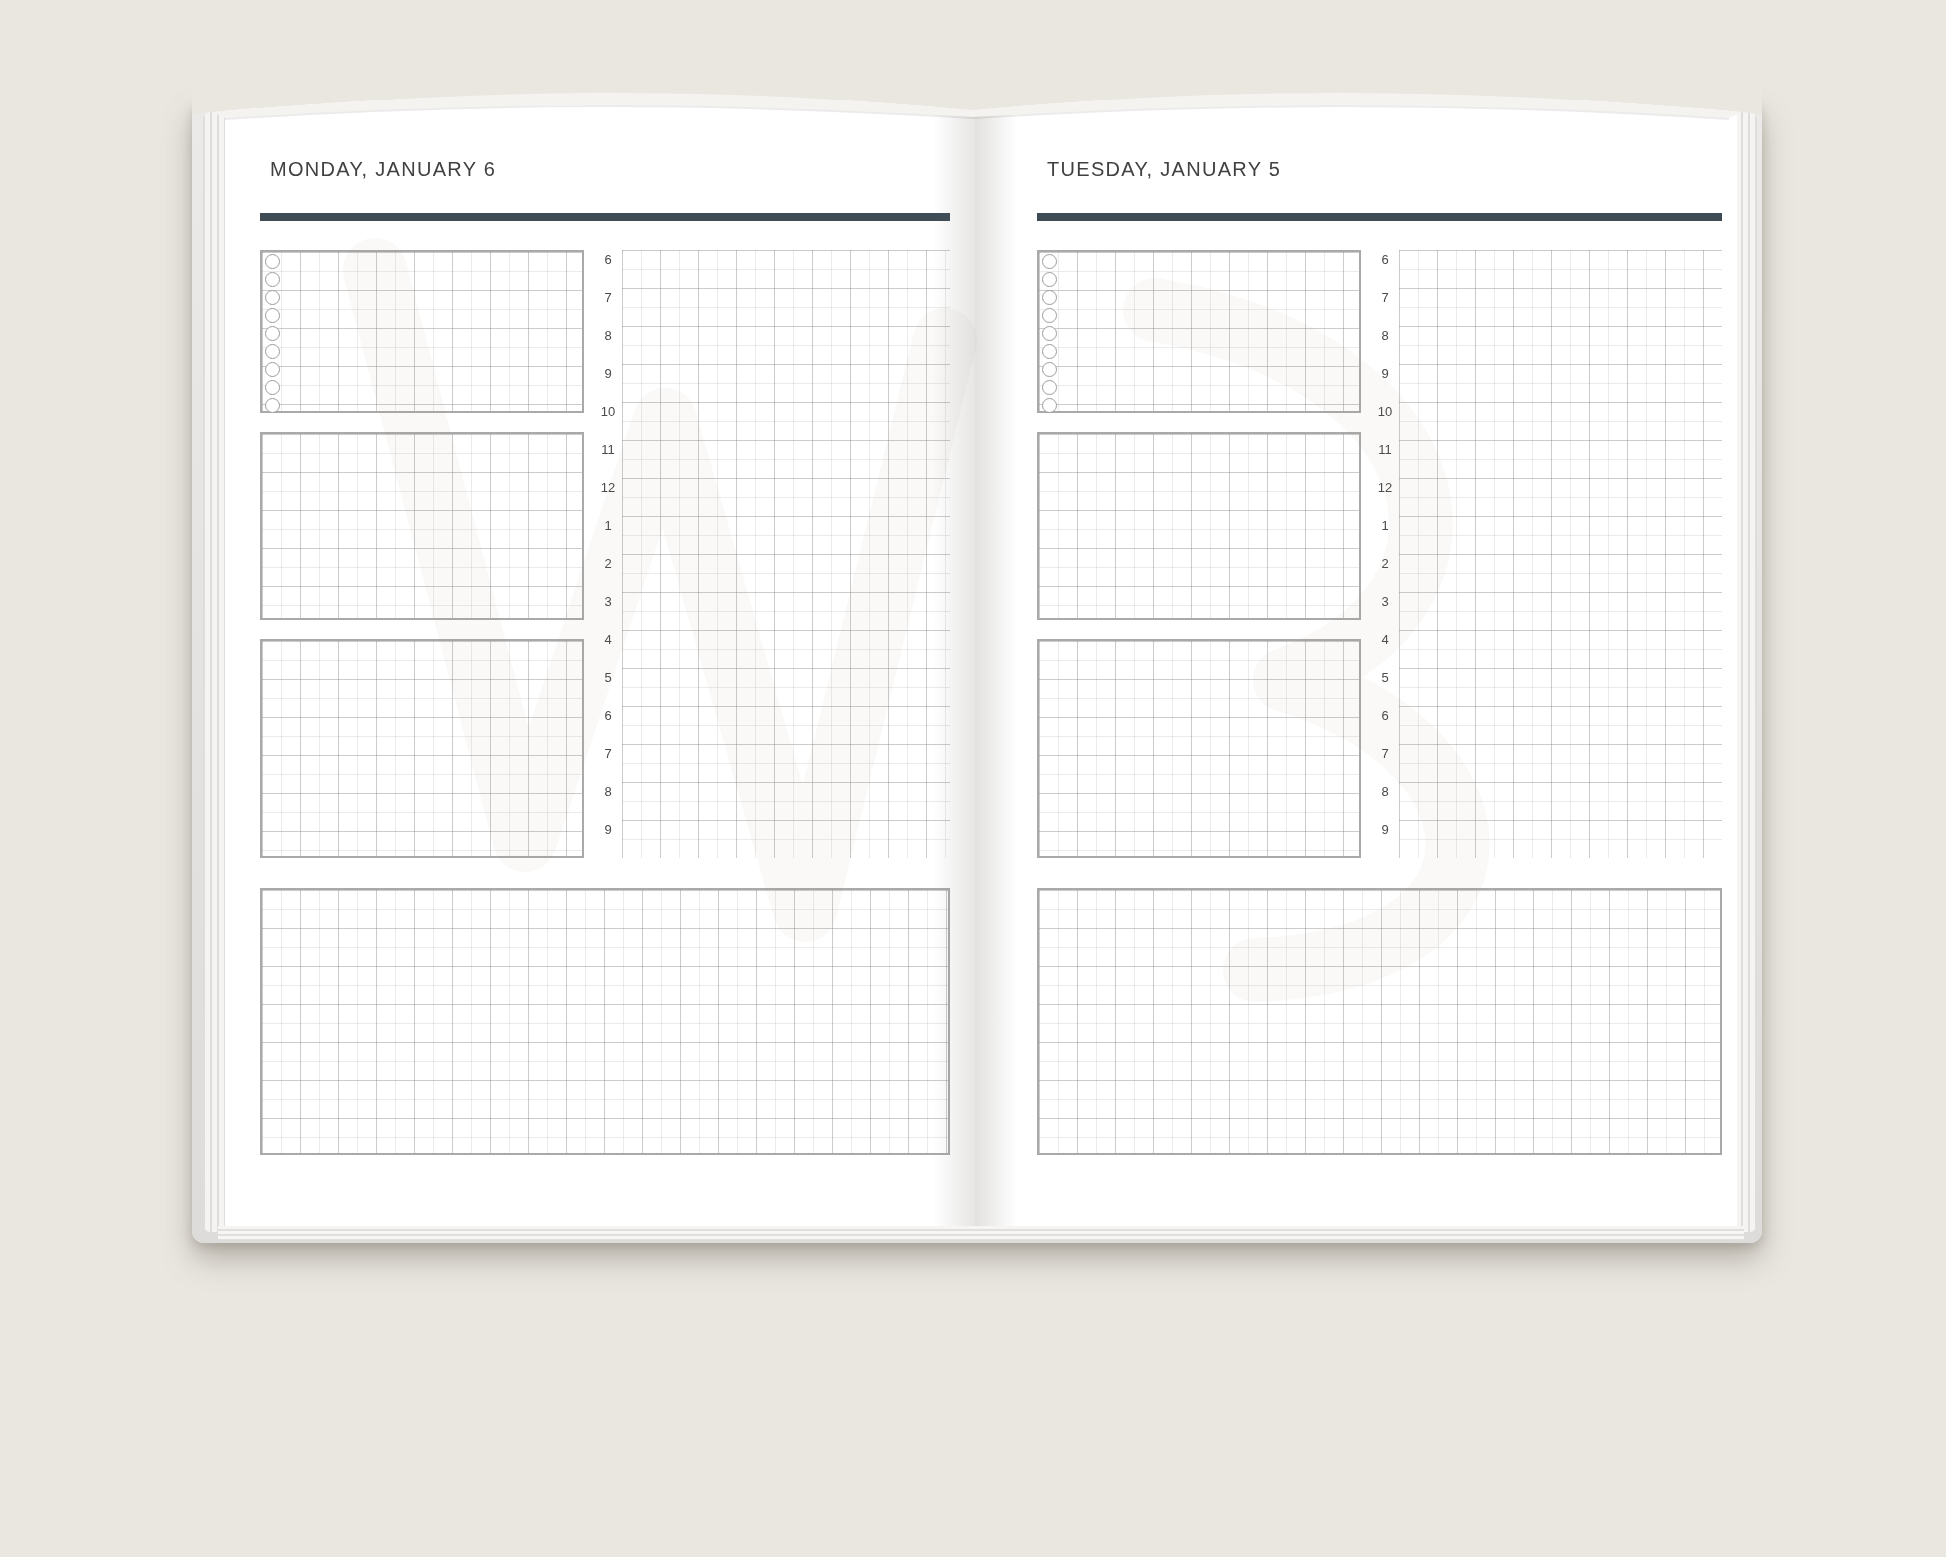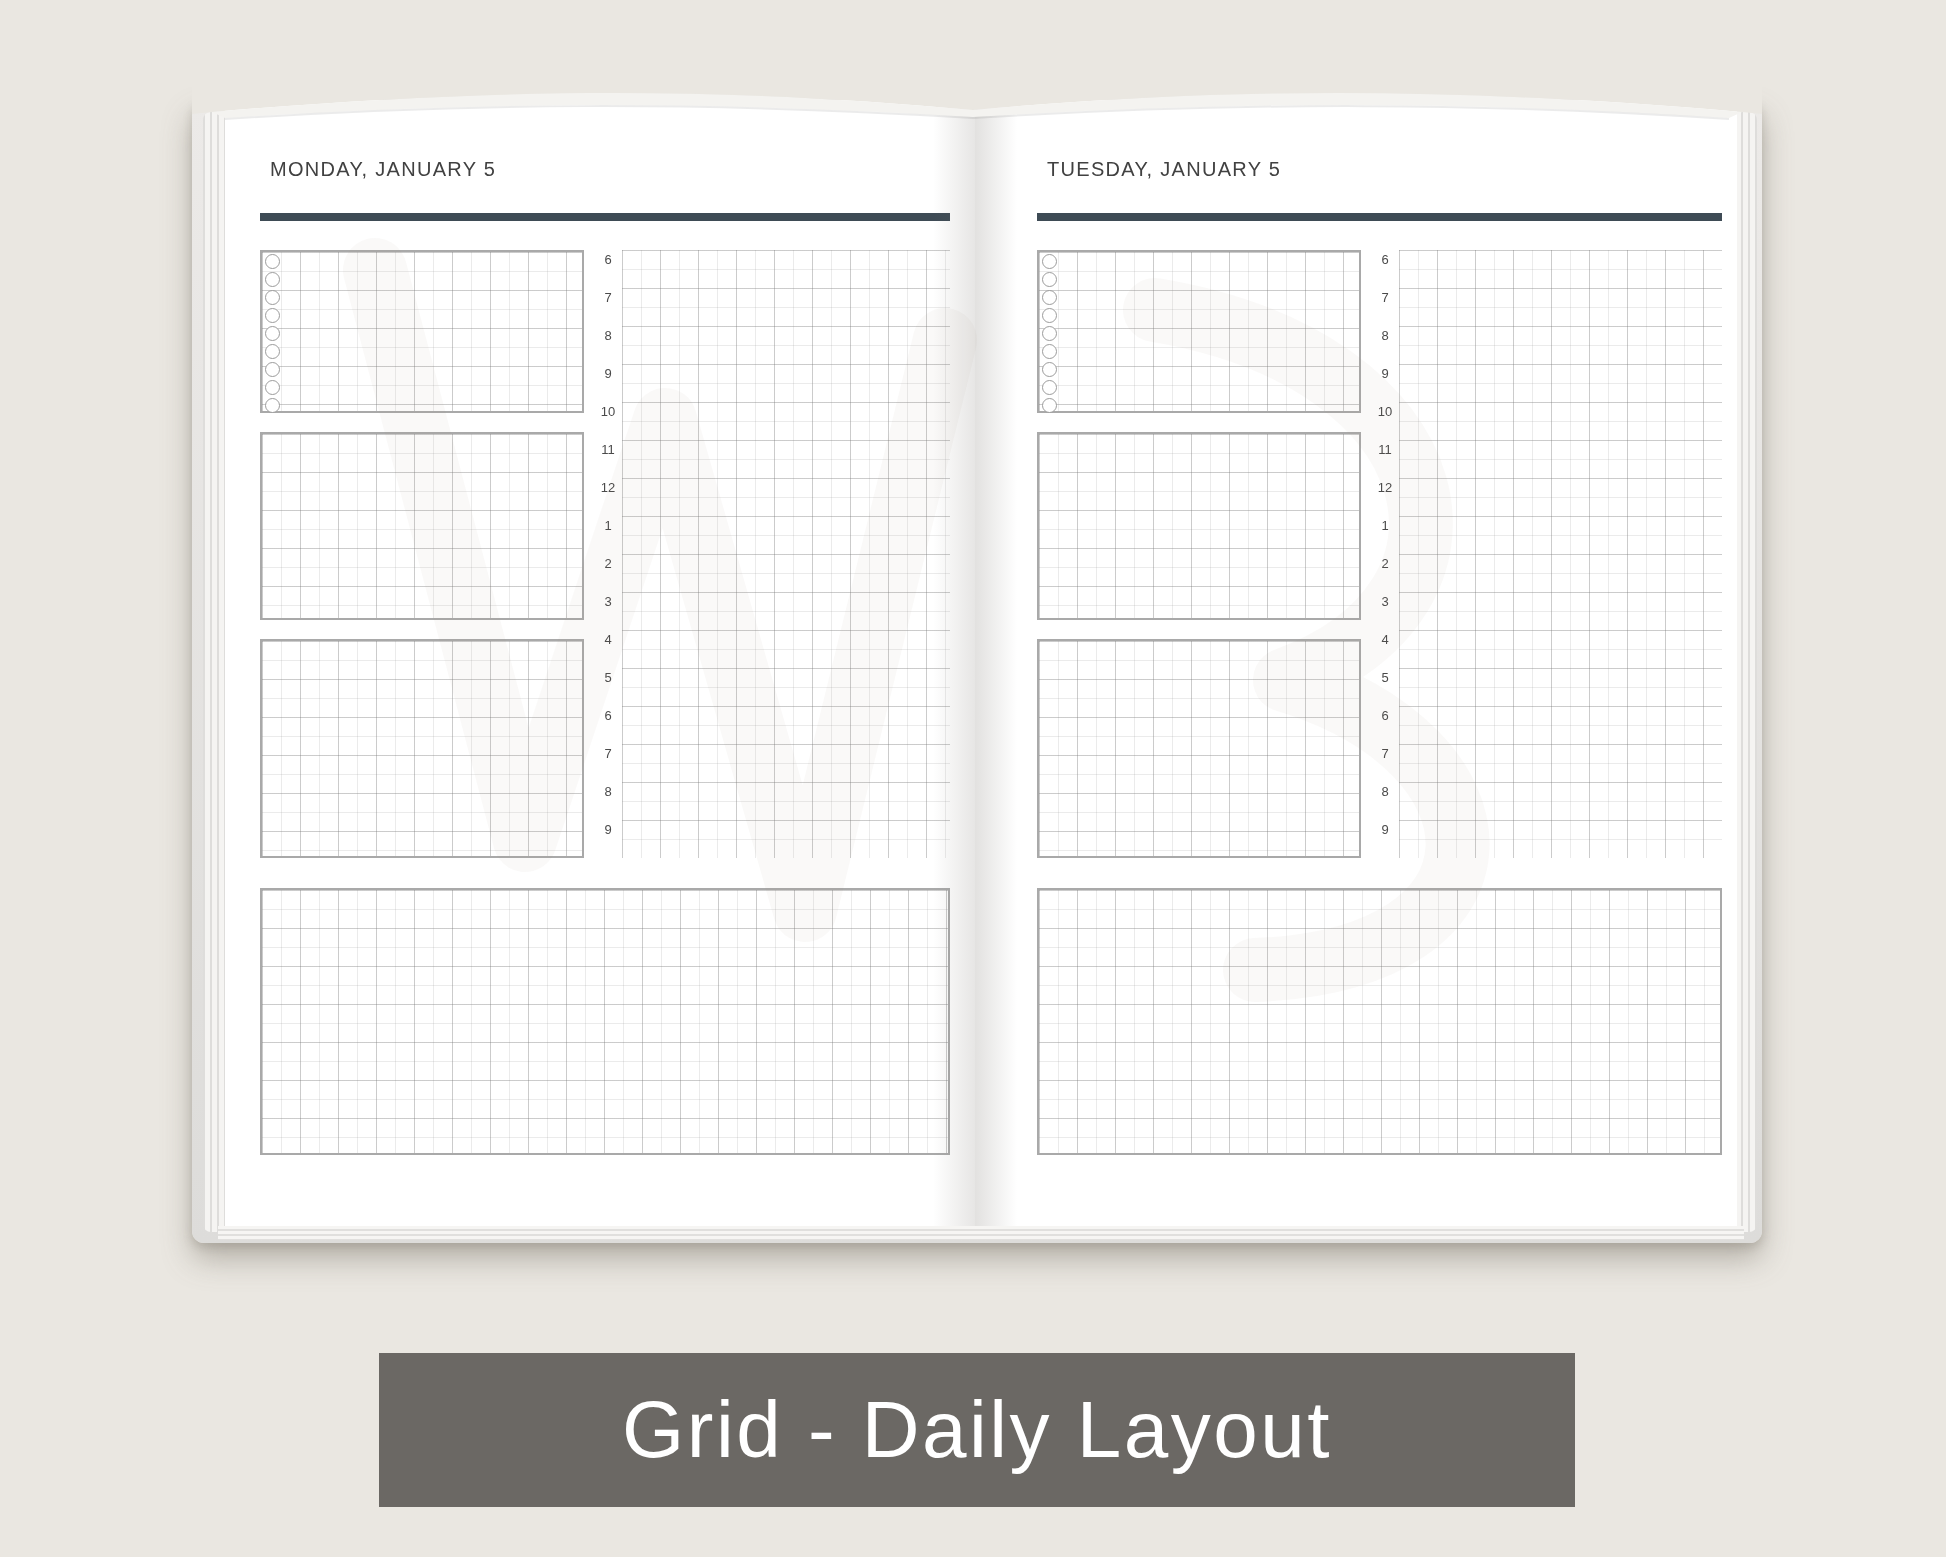--- a/index.html
+++ b/index.html
@@ -114,21 +114,21 @@
 <body>
 
 <div id="stage">
 
   <div class="cover"></div>
   <div class="edge-stack-left"></div>
   <div class="edge-stack-right"></div>
   <div class="edge-stack-bottom"></div>
 
   <div class="page page-left">
-    <div class="page-header">MONDAY, JANUARY 5</div>
+    <div class="page-header">MONDAY, JANUARY 6</div>
     <div class="header-rule"></div>
     <div class="box grid col-box box-todo">
         <span class="circle" style="top: 2px;"></span>
         <span class="circle" style="top: 20px;"></span>
         <span class="circle" style="top: 38px;"></span>
         <span class="circle" style="top: 56px;"></span>
         <span class="circle" style="top: 74px;"></span>
         <span class="circle" style="top: 92px;"></span>
         <span class="circle" style="top: 110px;"></span>
         <span class="circle" style="top: 128px;"></span>
@@ -202,17 +202,14 @@
       <path d="M930 210 C1230 260 1280 500 1060 580 C1290 650 1300 860 1030 870"></path>
     </g>
   </svg>
 
   <svg class="curl-svg" width="1570" height="56" viewBox="0 0 1570 56">
     <path d="M0,0 L1570,0 L1570,38 L1550,36 C1270,12 1050,10 781,34 C520,10 300,12 20,36 L0,38 Z" fill="#eae7e1"></path>
     <path d="M20,36 C300,12 520,10 781,34 C1050,10 1270,12 1550,36 L1537,42 C1290,26 1060,24 781,41 C500,24 280,26 33,42 Z" fill="#f4f3f0"></path>
     <path d="M33,43 C280,27 500,25 781,42 C1060,25 1290,27 1537,43" fill="none" stroke="rgba(0,0,0,0.08)" stroke-width="2"></path>
   </svg>
 
-  <div class="banner">
-    <span class="banner-text">Grid - Daily Layout</span>
-  </div>
 
 </div>
 
 </body></html>

